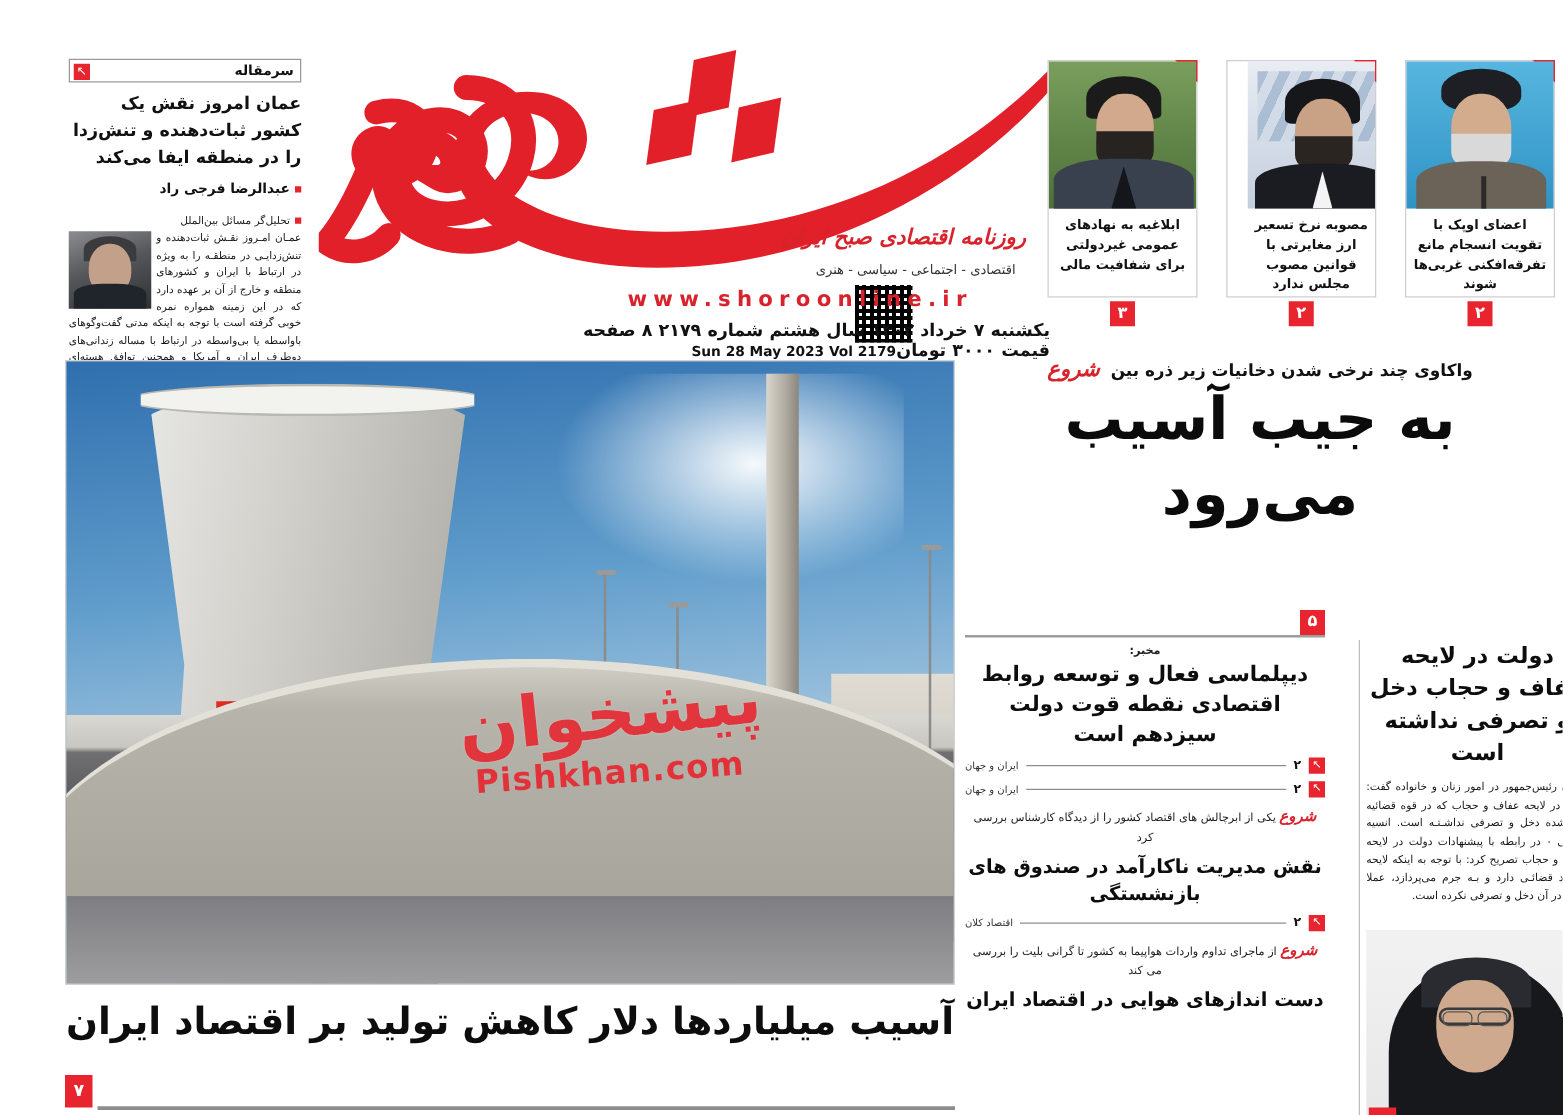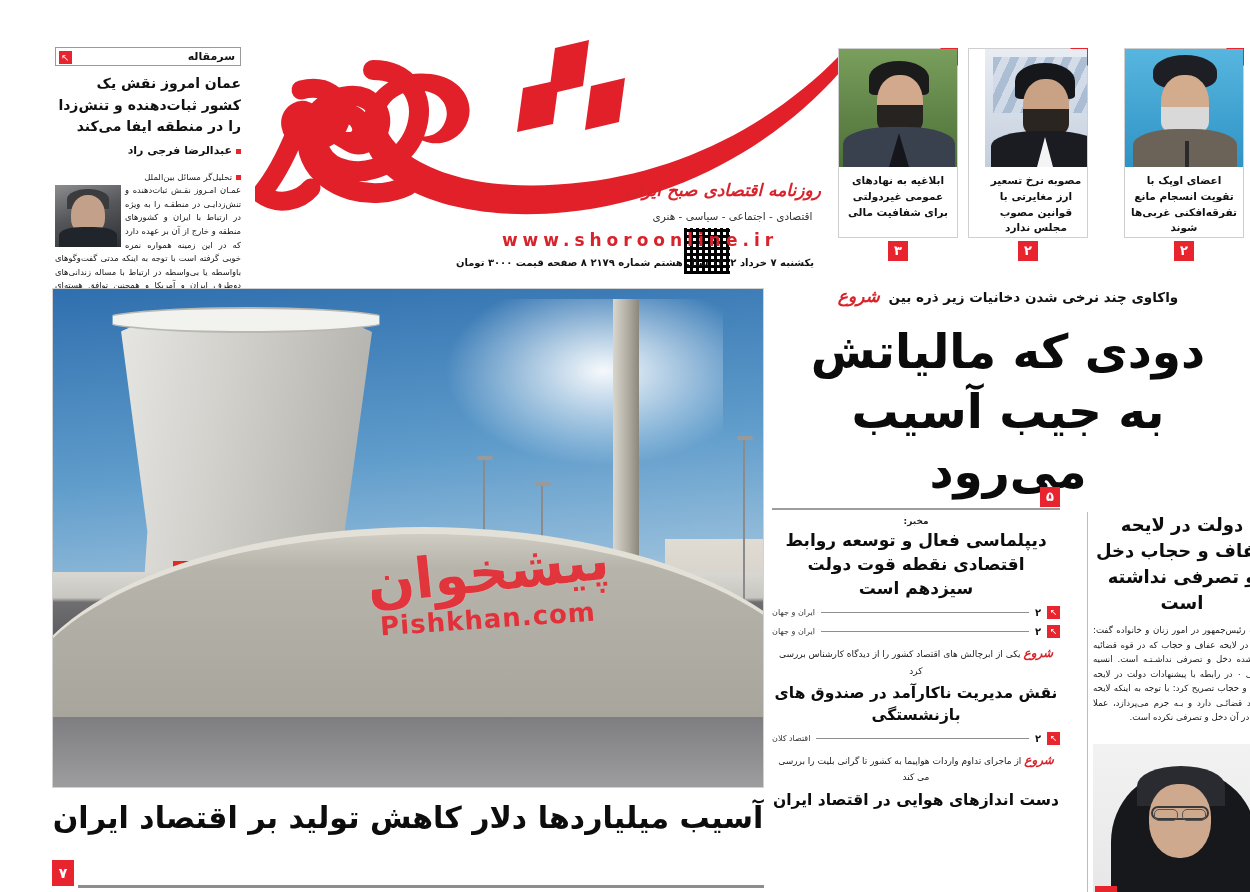--- a/index.html
+++ b/index.html
@@ -85,21 +85,21 @@
     text-align: center; direction: rtl; color:#333;
     font-size: 10.5px;
   }
   .website {
     position: absolute; left: 185px; top: 200px; width: 400px;
     text-align: center; color: #d8232c; font-size: 17px; font-weight: bold;
     letter-spacing: 5px;
   }
   .dateline {
     position: absolute; left: 175px; top: 227px; width: 410px;
-    text-align: center; direction: rtl; font-size: 10px; color: #111; font-weight: bold;
+    direction: rtl; font-size: 14px; color: #111; font-weight: bold;
   }
   .dateline-en {
     position: absolute; left: 175px; top: 245px; width: 410px;
     text-align: center; direction: ltr; font-size: 11px; color: #111; font-weight: bold;
   }
   .qr {
     position: absolute; left: 429px; top: 198px; width: 46px; height: 46px;
     background:
       repeating-linear-gradient(90deg,#000 0 3px,#fff 3px 6px),
       repeating-linear-gradient(0deg,#000 0 3px,#fff 3px 6px);
@@ -317,41 +317,42 @@
 
         <path d="M46 60 C70 54 88 66 86 86 C84 106 62 116 46 108 C34 102 32 88 42 82 C50 77 58 84 54 92" fill="none" stroke="#e1202a" stroke-width="19" stroke-linecap="round"></path>
         <path d="M40 104 C30 128 18 150 6 164 C22 176 44 172 56 158" fill="none" stroke="#e1202a" stroke-width="19" stroke-linecap="round"></path>
       </svg>
     </div>
     <div class="tagline1">روزنامه اقتصادی صبح ایران</div>
     <div class="tagline2">اقتصادی - اجتماعی - سیاسی - هنری</div>
     <div class="qr"></div>
     <div class="website">www.shoroonline.ir</div>
     <div class="dateline">یکشنبه ۷ خرداد ۱۴۰۲ سال هشتم شماره ۲۱۷۹ ۸ صفحه قیمت ۳۰۰۰ تومان</div>
+    <div class="dateline-en">Sun 28 May 2023 Vol 2179</div>
   </div>
 
   <div class="cards">
 
     <div class="card" style="right:0;">
       <div class="corner-flag"></div>
       <div class="card-photo">
         <div class="p-bg" style="background:linear-gradient(180deg,#57b6df,#2f93c5);"></div>
         <div class="p-turban" style="left:28px;top:6px;width:64px;height:34px;background:#1d1f24;"></div>
         <div class="p-face" style="left:36px;top:26px;width:48px;height:58px;background:#d3ab8d;"></div>
         <div class="p-beard" style="left:36px;top:58px;width:48px;height:30px;background:#d9d9d9;"></div>
         <div class="p-body" style="left:8px;width:104px;height:38px;background:#6b6357;"></div>
         <div style="position:absolute;left:60px;bottom:0;width:4px;height:26px;background:#2a2a2a;"></div>
       </div>
       <div class="card-cap">اعضای اوپک با تقویت انسجام مانع تفرقه‌افکنی غربی‌ها شوند</div>
       <div class="card-badge">
         <span class="badge">۲</span>
       </div>
     </div>
 
-    <div class="card" style="right:156px;padding-left:16px;">
+    <div class="card" style="right:143px;padding-left:16px;">
       <div class="corner-flag"></div>
       <div class="card-photo">
         <div class="p-bg" style="background:linear-gradient(180deg,#e9edf3,#c3cedd);"></div>
         <div style="position:absolute;left:8px;top:8px;width:104px;height:56px;background:repeating-linear-gradient(115deg,#9fb4cd 0 8px,#cfd9e6 8px 16px);opacity:.8;"></div>
         <div class="p-hair" style="left:30px;top:14px;width:60px;height:36px;background:#15171b;"></div>
         <div class="p-face" style="left:38px;top:30px;width:46px;height:56px;background:#c9a185;"></div>
         <div class="p-beard" style="left:38px;top:60px;width:46px;height:30px;background:#2a2520;"></div>
         <div class="p-body" style="left:6px;width:108px;height:36px;background:#1a1c22;"></div>
         <div style="position:absolute;left:52px;bottom:0;width:16px;height:30px;background:#f4f4f4;clip-path:polygon(50% 0,100% 100%,0 100%);"></div>
       </div>
@@ -411,21 +412,20 @@
     <div class="bl-title">آسیب میلیاردها دلار کاهش تولید بر اقتصاد ایران</div>
     <div class="bl-rule"></div>
     <div class="bl-badge">۷</div>
   </div>
 
   <div class="lead">
     <div class="lead-kicker">
       <span>واکاوی چند نرخی شدن دخانیات زیر ذره بین</span>
       <span class="shoroo">شروع</span>
     </div>
-    <div class="lead-l1">دودی که مالیاتش</div>
     <div class="lead-l2">به جیب آسیب می‌رود</div>
   </div>
 
   <div class="newscol">
     <div class="nc-topbadge">
       <span class="badge">۵</span>
     </div>
     <div class="nc-rule-top"></div>
 
     <div style="margin-top:28px;">

